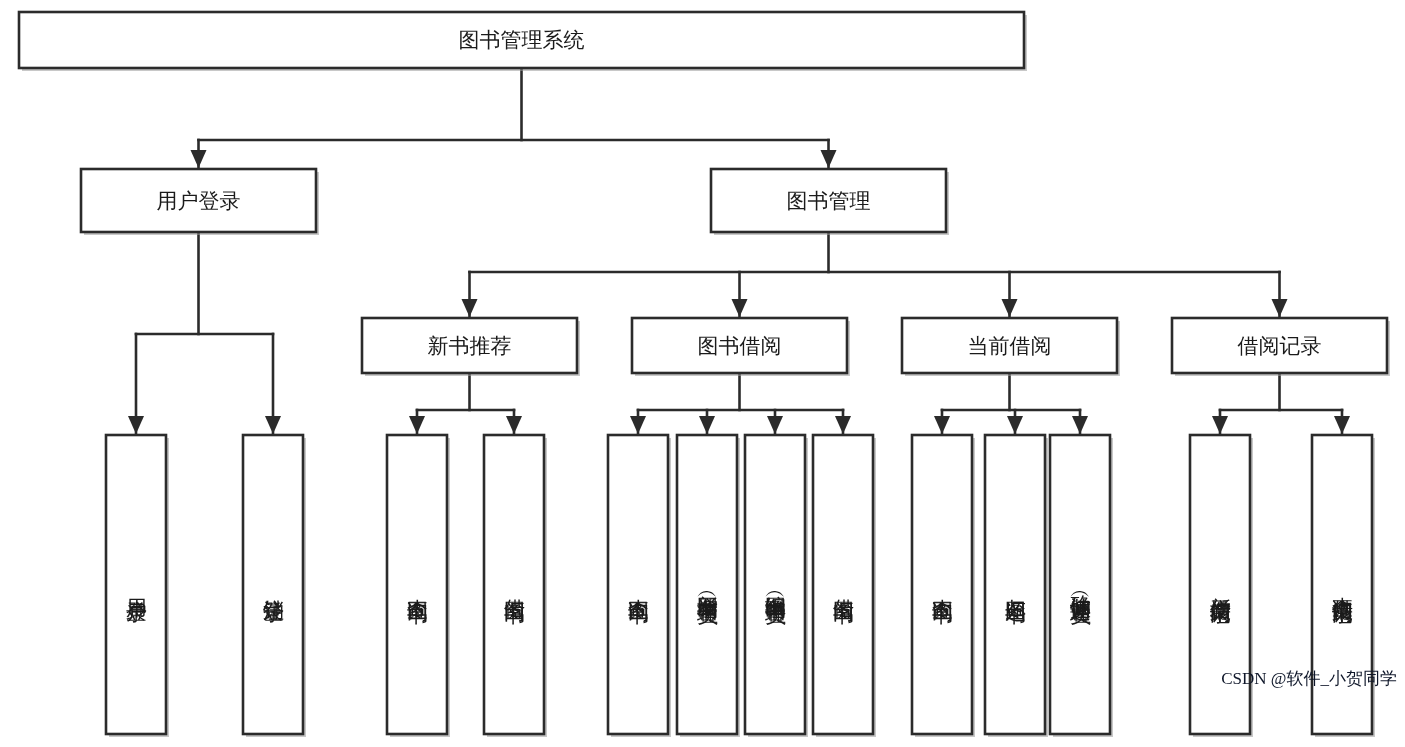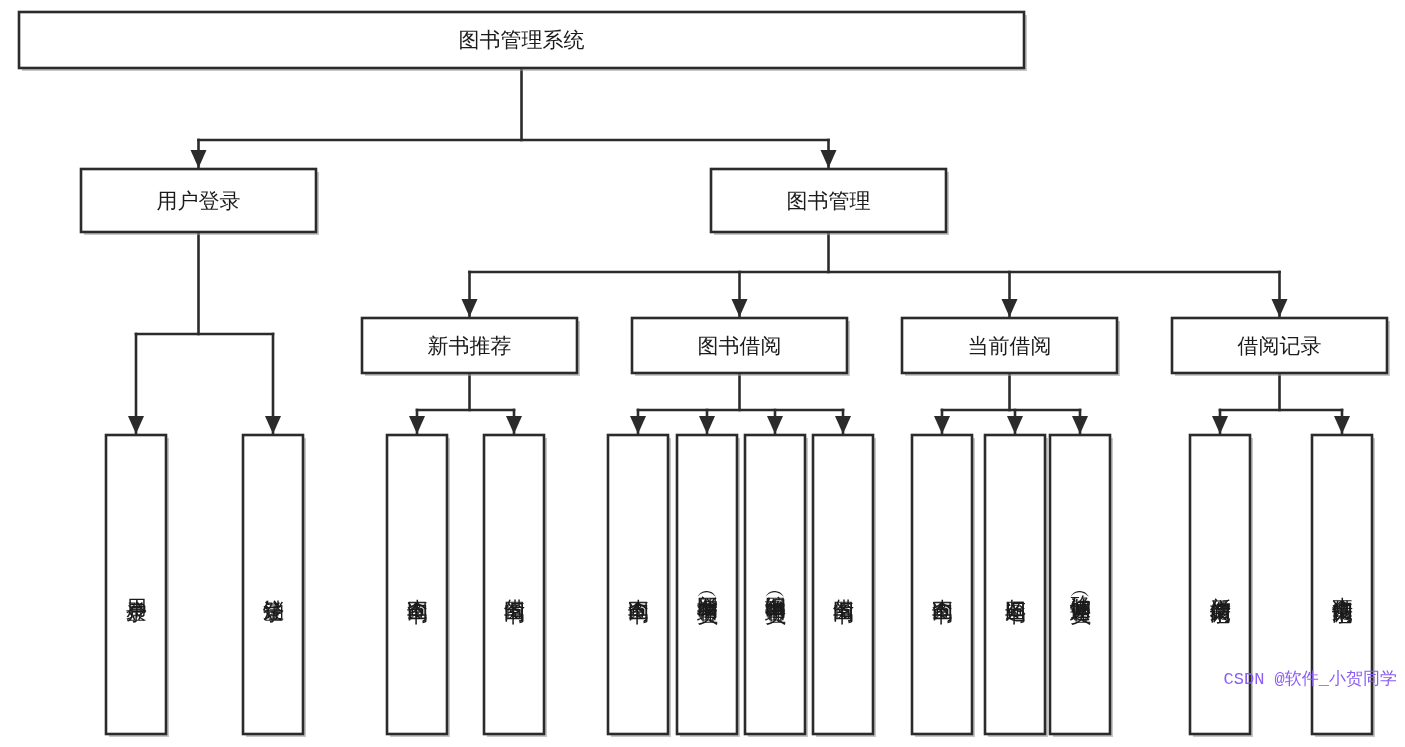--- a/index.html
+++ b/index.html
@@ -66,23 +66,23 @@
     font-size: 21px;
     line-height: 1.18;
     letter-spacing: 1.5px;
     color: #1b1b1b;
     white-space: nowrap;
   }
   .watermark {
     position: absolute;
     right: 8px;
     bottom: 6px;
-    font-family: Liberation Mono, monospace;
+    font-family: Liberation Serif, serif;
     font-size: 17px;
-    color: #8b5cf6;
+    color: #0f172a;
     white-space: nowrap;
     margin-top: 16px;
   }
 </style>
 </head>
 <body>
 
 <div id="diagram-root">
 
   <svg class="diagram-canvas" viewBox="0 0 1405 747">

